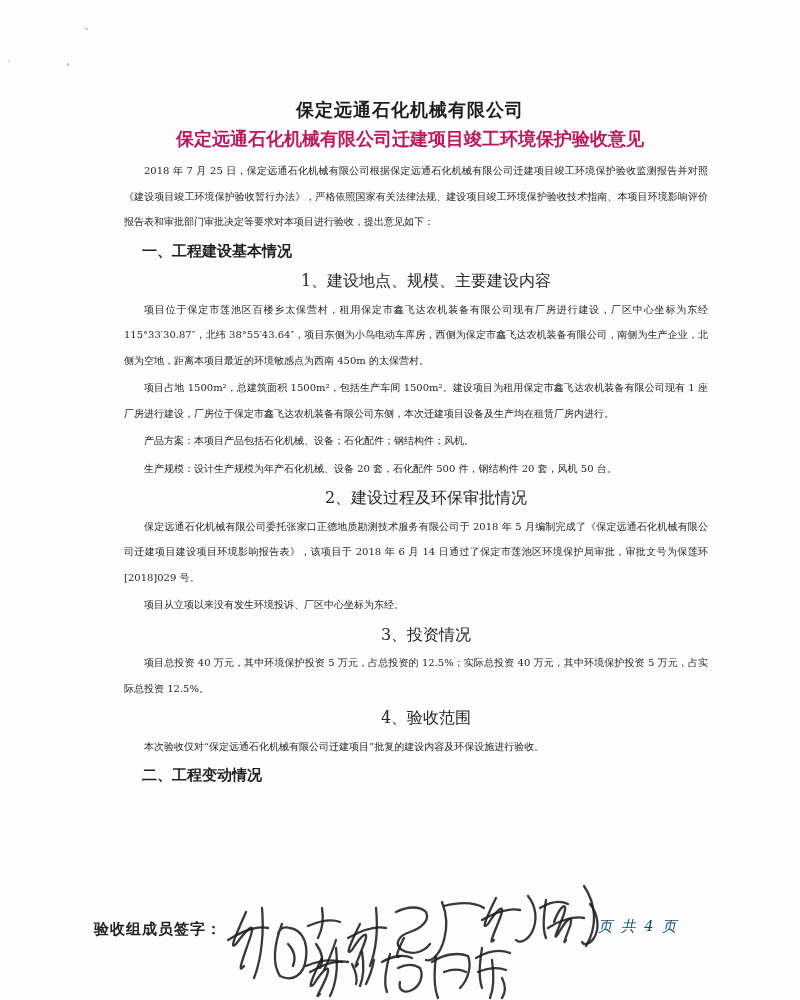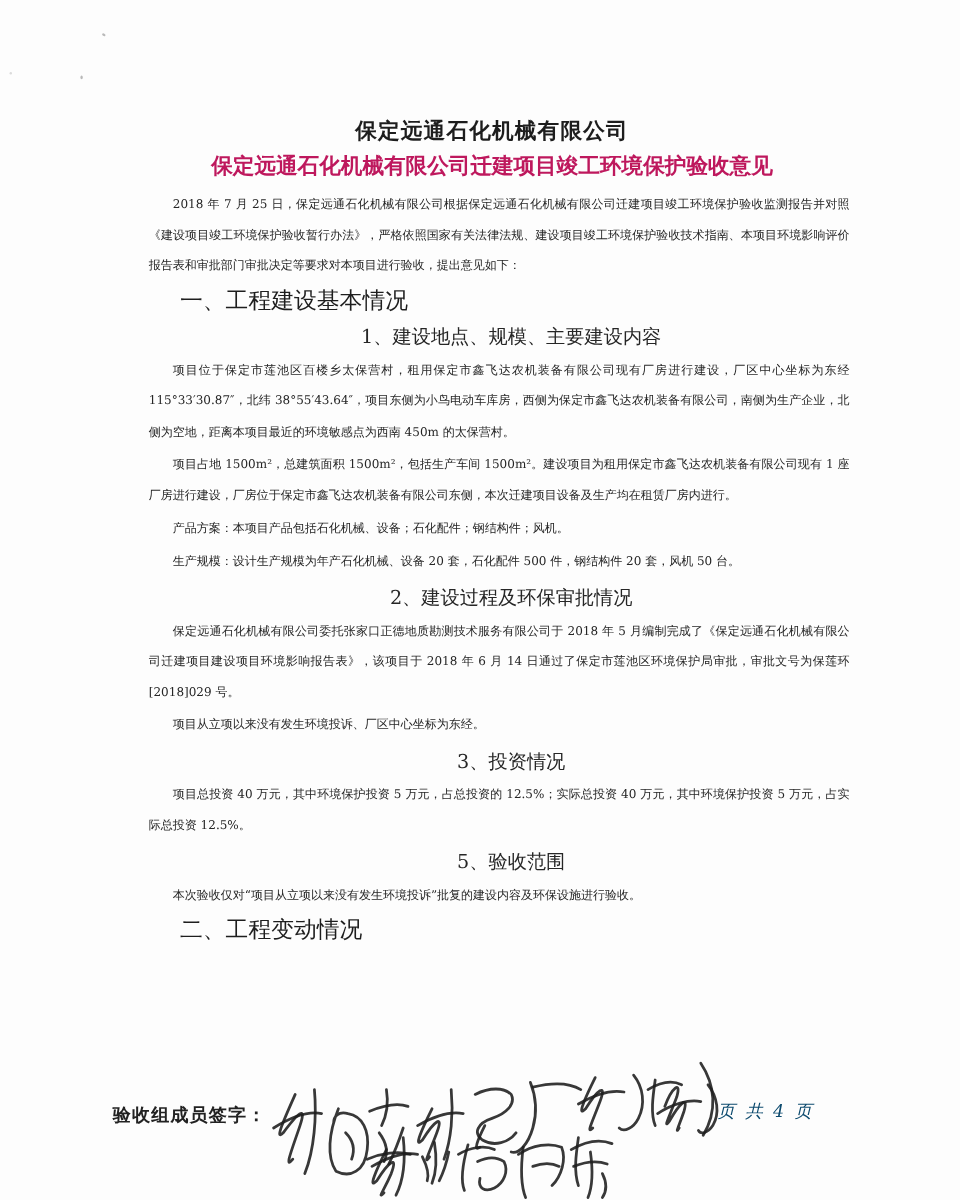--- a/index.html
+++ b/index.html
@@ -22,21 +22,21 @@
   .t2{
     font-size:18px;font-weight:bold;text-align:center;
     line-height:30px;margin-bottom:4px;color:#be185d;
   }
   .p{
     font-size:10px;line-height:25.5px;
     text-indent:2em;text-align:justify;
     margin:0 0 2px 12px;
   }
   .h{
-    font-size:19px;line-height:25.5px;font-weight:normal;
+    font-size:15px;line-height:25.5px;font-weight:bold;
     padding-left:2em;margin:4px 0 3px 0;color:#1e1e1e;
   }
   .sub{
     font-size:16px;line-height:25.5px;
     padding-left:2em;margin:4px 0 3px 0;text-align:center;
   }
   .sign-label{
     position:absolute;left:94px;top:920px;
     font-size:15px;font-weight:bold;color:#222;
     letter-spacing:1px;
@@ -76,22 +76,22 @@
     <div class="sub">1、建设地点、规模、主要建设内容</div>
     <div class="p">项目位于保定市莲池区百楼乡太保营村，租用保定市鑫飞达农机装备有限公司现有厂房进行建设，厂区中心坐标为东经 115°33′30.87″，北纬 38°55′43.64″，项目东侧为小鸟电动车库房，西侧为保定市鑫飞达农机装备有限公司，南侧为生产企业，北侧为空地，距离本项目最近的环境敏感点为西南 450m 的太保营村。</div>
     <div class="p">项目占地 1500m²，总建筑面积 1500m²，包括生产车间 1500m²。建设项目为租用保定市鑫飞达农机装备有限公司现有 1 座厂房进行建设，厂房位于保定市鑫飞达农机装备有限公司东侧，本次迁建项目设备及生产均在租赁厂房内进行。</div>
     <div class="p">产品方案：本项目产品包括石化机械、设备；石化配件；钢结构件；风机。</div>
     <div class="p">生产规模：设计生产规模为年产石化机械、设备 20 套，石化配件 500 件，钢结构件 20 套，风机 50 台。</div>
     <div class="sub">2、建设过程及环保审批情况</div>
     <div class="p">保定远通石化机械有限公司委托张家口正德地质勘测技术服务有限公司于 2018 年 5 月编制完成了《保定远通石化机械有限公司迁建项目建设项目环境影响报告表》，该项目于 2018 年 6 月 14 日通过了保定市莲池区环境保护局审批，审批文号为保莲环[2018]029 号。</div>
     <div class="p">项目从立项以来没有发生环境投诉、厂区中心坐标为东经。</div>
     <div class="sub">3、投资情况</div>
     <div class="p">项目总投资 40 万元，其中环境保护投资 5 万元，占总投资的 12.5%；实际总投资 40 万元，其中环境保护投资 5 万元，占实际总投资 12.5%。</div>
-    <div class="sub">5、验收范围</div>
-    <div class="p">本次验收仅对“项目从立项以来没有发生环境投诉”批复的建设内容及环保设施进行验收。</div>
+    <div class="sub">4、验收范围</div>
+    <div class="p">本次验收仅对“保定远通石化机械有限公司迁建项目”批复的建设内容及环保设施进行验收。</div>
     <div class="h">二、工程变动情况</div>
   </div>
 
   <div class="sign-label">验收组成员签字：</div>
   <div class="page-note">页 共 4 页</div>
 
   <svg class="sig-layer" viewBox="0 0 800 1000">
     <g>
       <path d="M246,912 C238,930 228,952 236,944 C248,928 256,920 250,938 C244,956 236,976 244,966"></path>
       <path d="M262,908 C264,930 262,958 254,978"></path>

